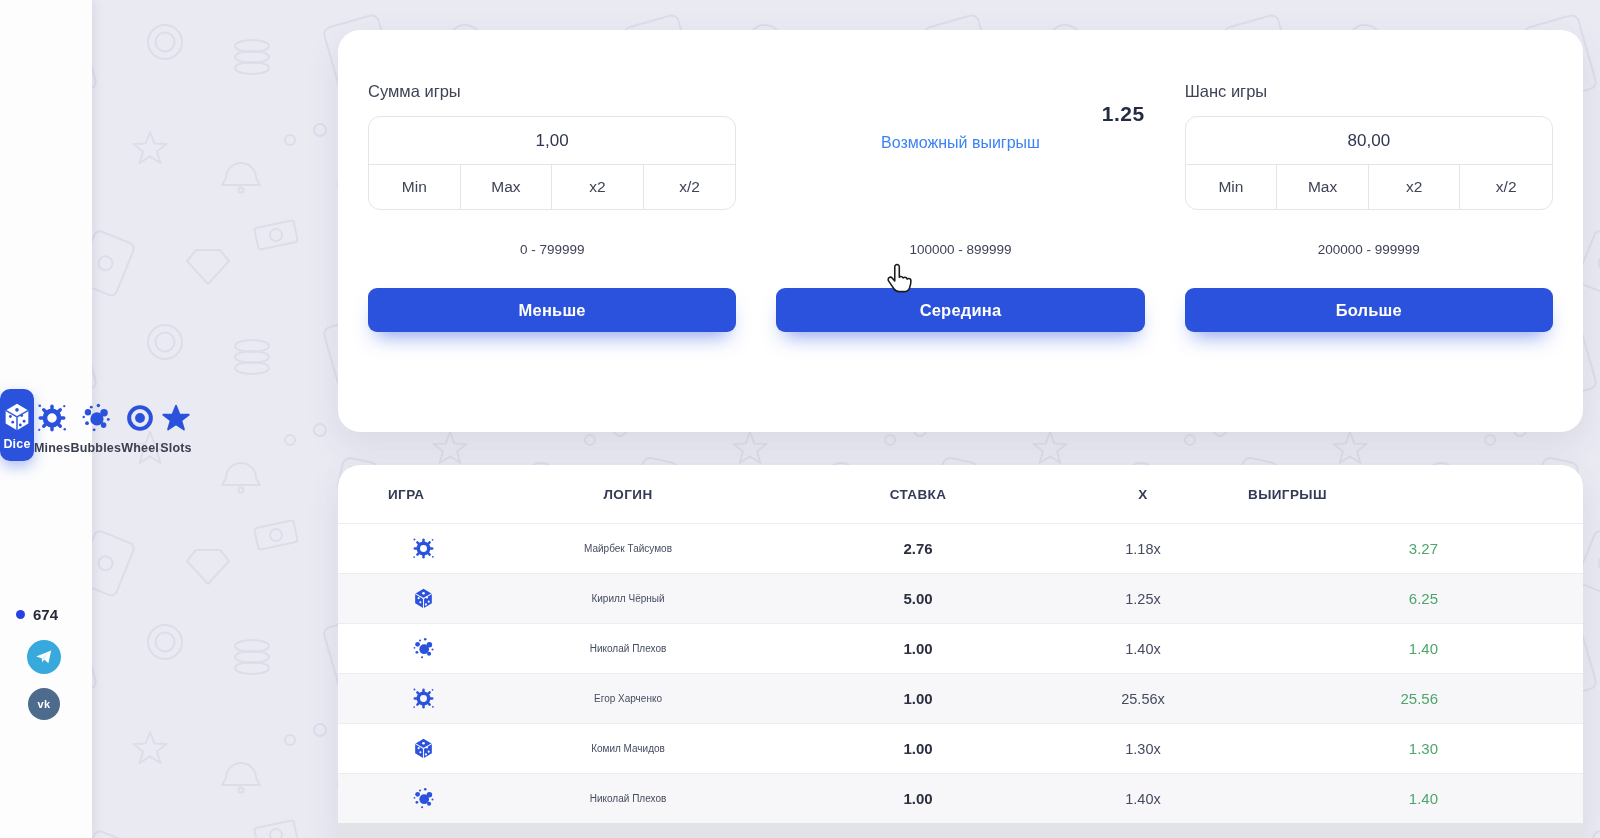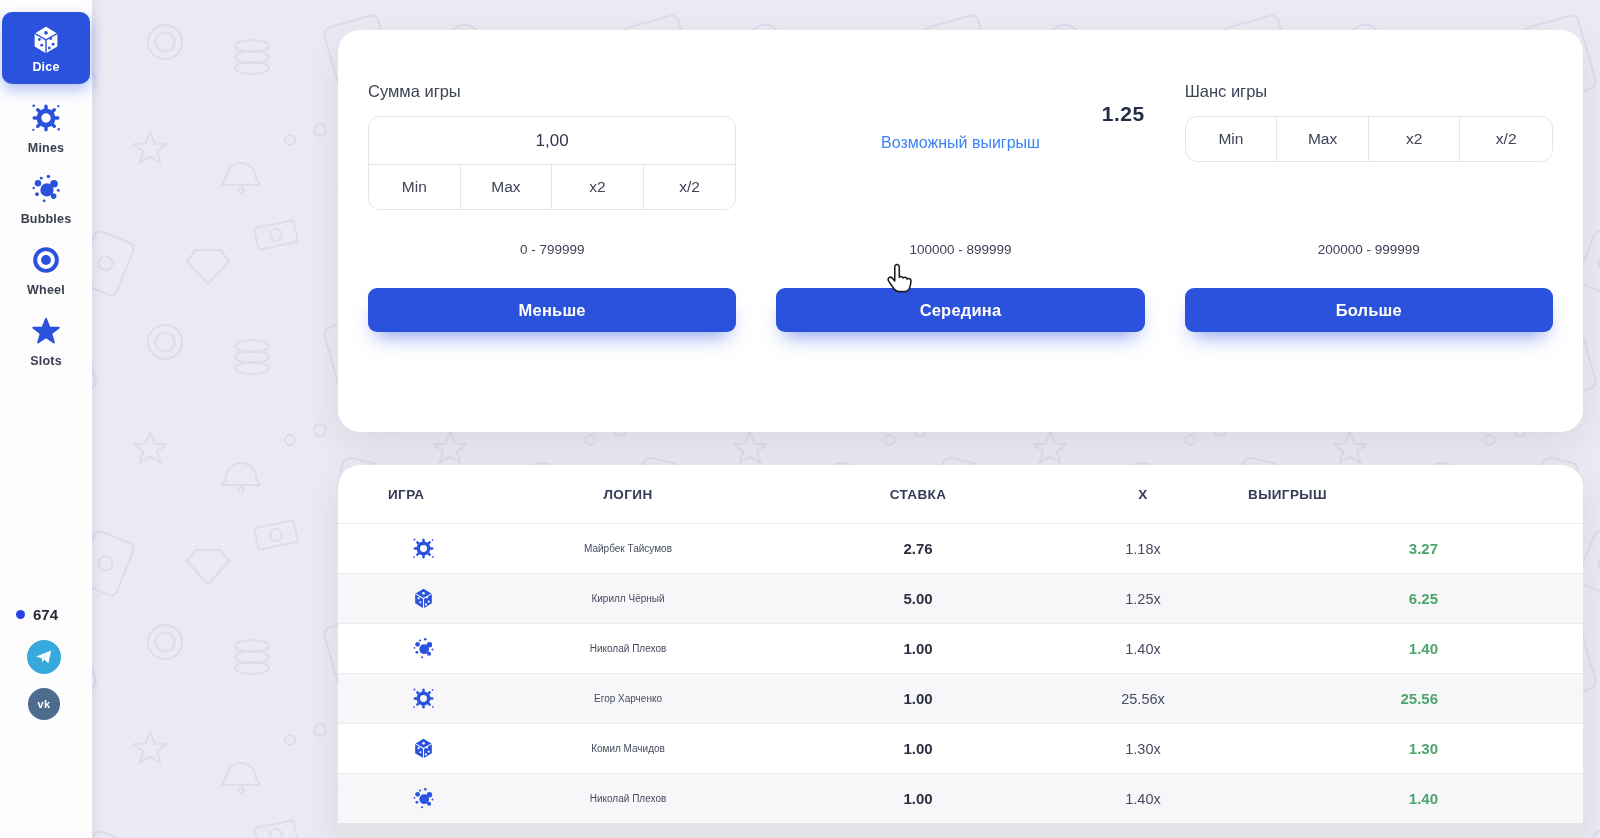--- a/index.html
+++ b/index.html
@@ -10,21 +10,21 @@
     position:relative;
     color:#3e4356;
   }
   .bg-pattern { position:absolute; inset:0; z-index:0; }
 
   
   .sidebar {
     position:absolute; left:0; top:0; width:92px; height:838px;
     background:#fdfdfe; z-index:3;
     box-shadow:2px 0 10px rgba(60,60,90,.10);
-    display:flex; flex-direction:column; align-items:center;
+    display:flex; flex-direction:row; align-items:center;
   }
   .nav-item { width:100%; display:flex; flex-direction:column; align-items:center; cursor:pointer; }
   .nav-item .label { font-size:12.5px; font-weight:600; color:#3a3e4e; margin-top:6px; letter-spacing:.2px; }
   .nav-item.active {
     margin-top:12px; width:88px; height:72px; border-radius:10px;
     background:#2b52dd; justify-content:center;
     box-shadow:0 6px 14px rgba(43,82,221,.35);
   }
   .nav-item.active .label { color:#ffffff; font-weight:700; margin-top:3px; }
   .nav-item.plain { margin-top:17px; }
@@ -81,21 +81,21 @@
   .t-header { height:58px; }
   .t-header .h-cell { font-size:13.5px; font-weight:700; color:#343b55; letter-spacing:.4px; }
   .h-cell.c { text-align:center; } .h-cell.r { text-align:left; }
   .t-row { height:50px; border-top:1px solid #ecedf2; cursor:default; }
   .t-row:nth-child(odd) { background:#f7f7fa; }
   .cell-icon { display:flex; justify-content:center; }
   .game-icon { width:25px; height:25px; color:#2b52dd; --dot:#ffffff; }
   .cell-login { text-align:center; font-size:10px; color:#464c60; }
   .cell-bet { text-align:center; font-size:15px; font-weight:700; color:#2b2f40; }
   .cell-x { text-align:center; font-size:14.5px; color:#454b60; }
-  .cell-win { text-align:right; font-size:15px; font-weight:700; color:#4ca56b; }
+  .cell-win { text-align:right; font-size:15px; font-weight:400; color:#4ca56b; }
   .next-row-peek { position:absolute; left:0; right:0; bottom:0; height:15px; background:#e2e3e9; }
 
   .cursor { position:absolute; left:884px; top:262px; z-index:5; pointer-events:none; }
 </style>
 </head>
 <body>
 
 <svg width="0" height="0" style="position:absolute">
   <defs>
     <symbol id="sym-dice" viewBox="0 0 36 36">
@@ -257,20 +257,21 @@
   <div class="bet-col">
     <div class="multiplier">1.25</div>
     <div class="caption">Возможный выигрыш</div>
     <div class="range">100000 - 899999</div>
     <button class="action-btn">Середина</button>
   </div>
 
   <div class="bet-col">
     <div class="field-label">Шанс игры</div>
     <div class="input-group">
+      <input class="value-input" readonly="" value="80,00" style="">
       <div class="mod-row">
         <button class="mod-btn">Min</button>
         <button class="mod-btn">Max</button>
         <button class="mod-btn">x2</button>
         <button class="mod-btn">x/2</button>
       </div>
     </div>
     <div class="range">200000 - 999999</div>
     <button class="action-btn">Больше</button>
   </div>

